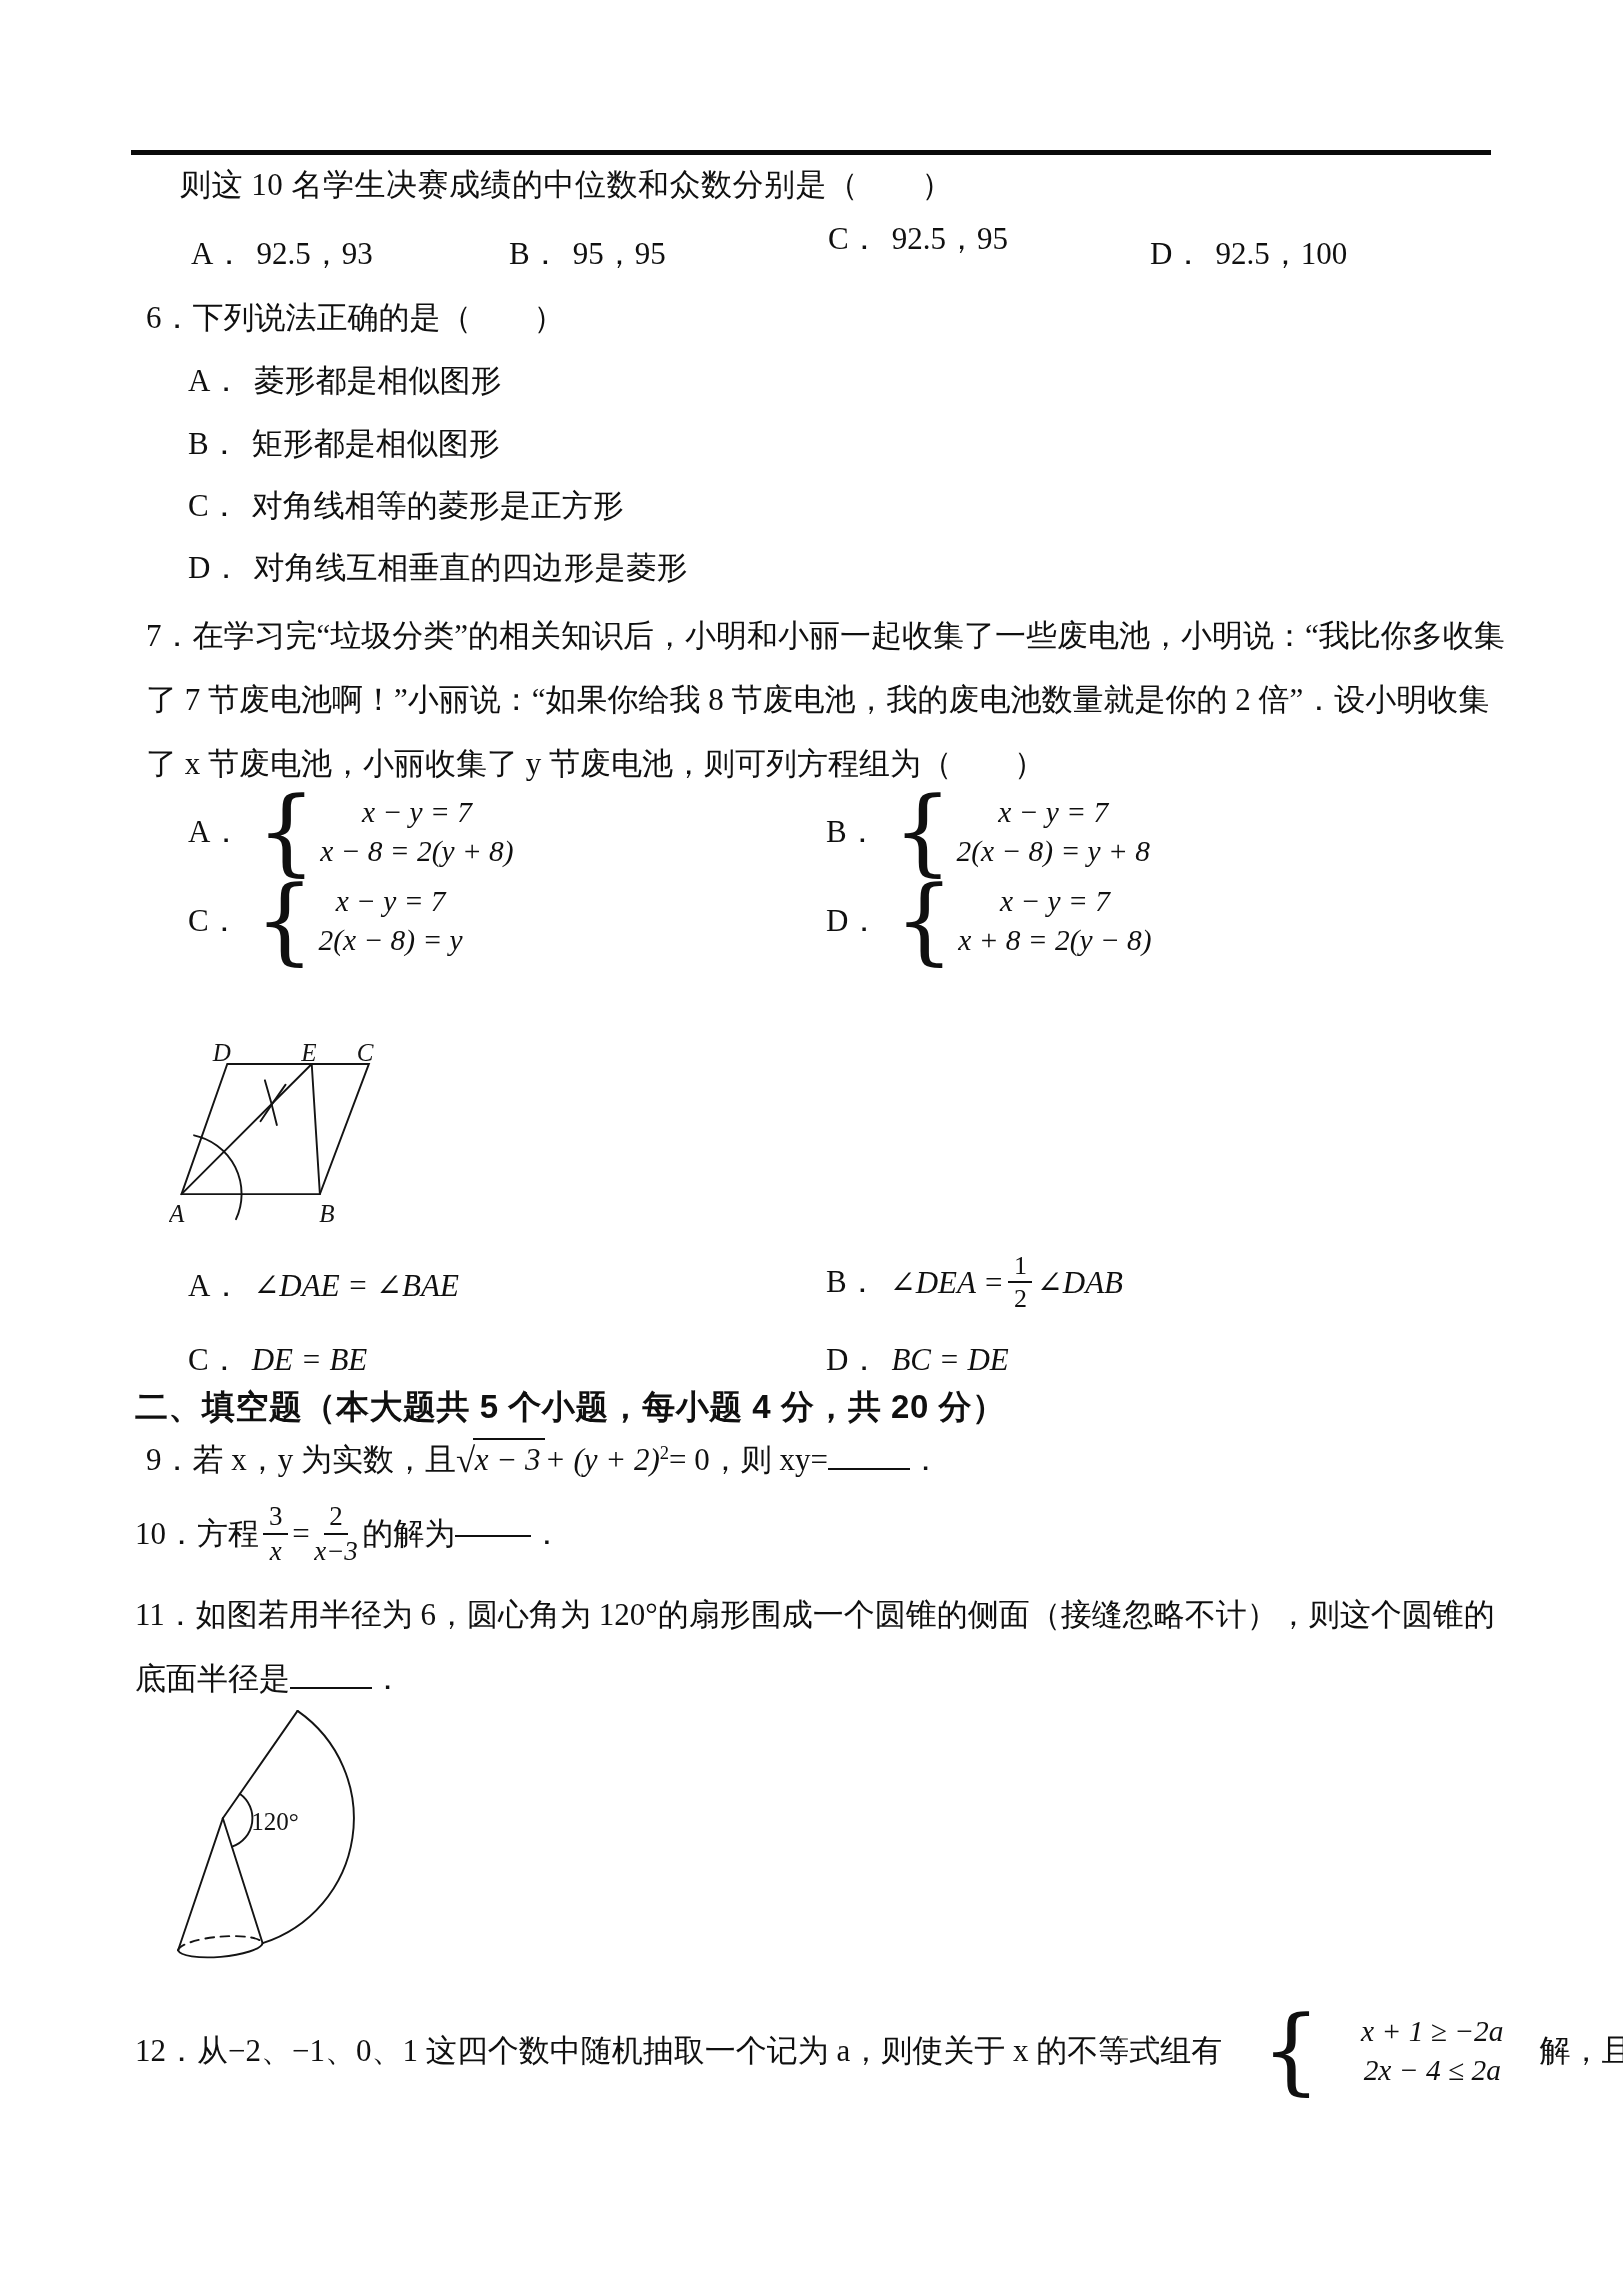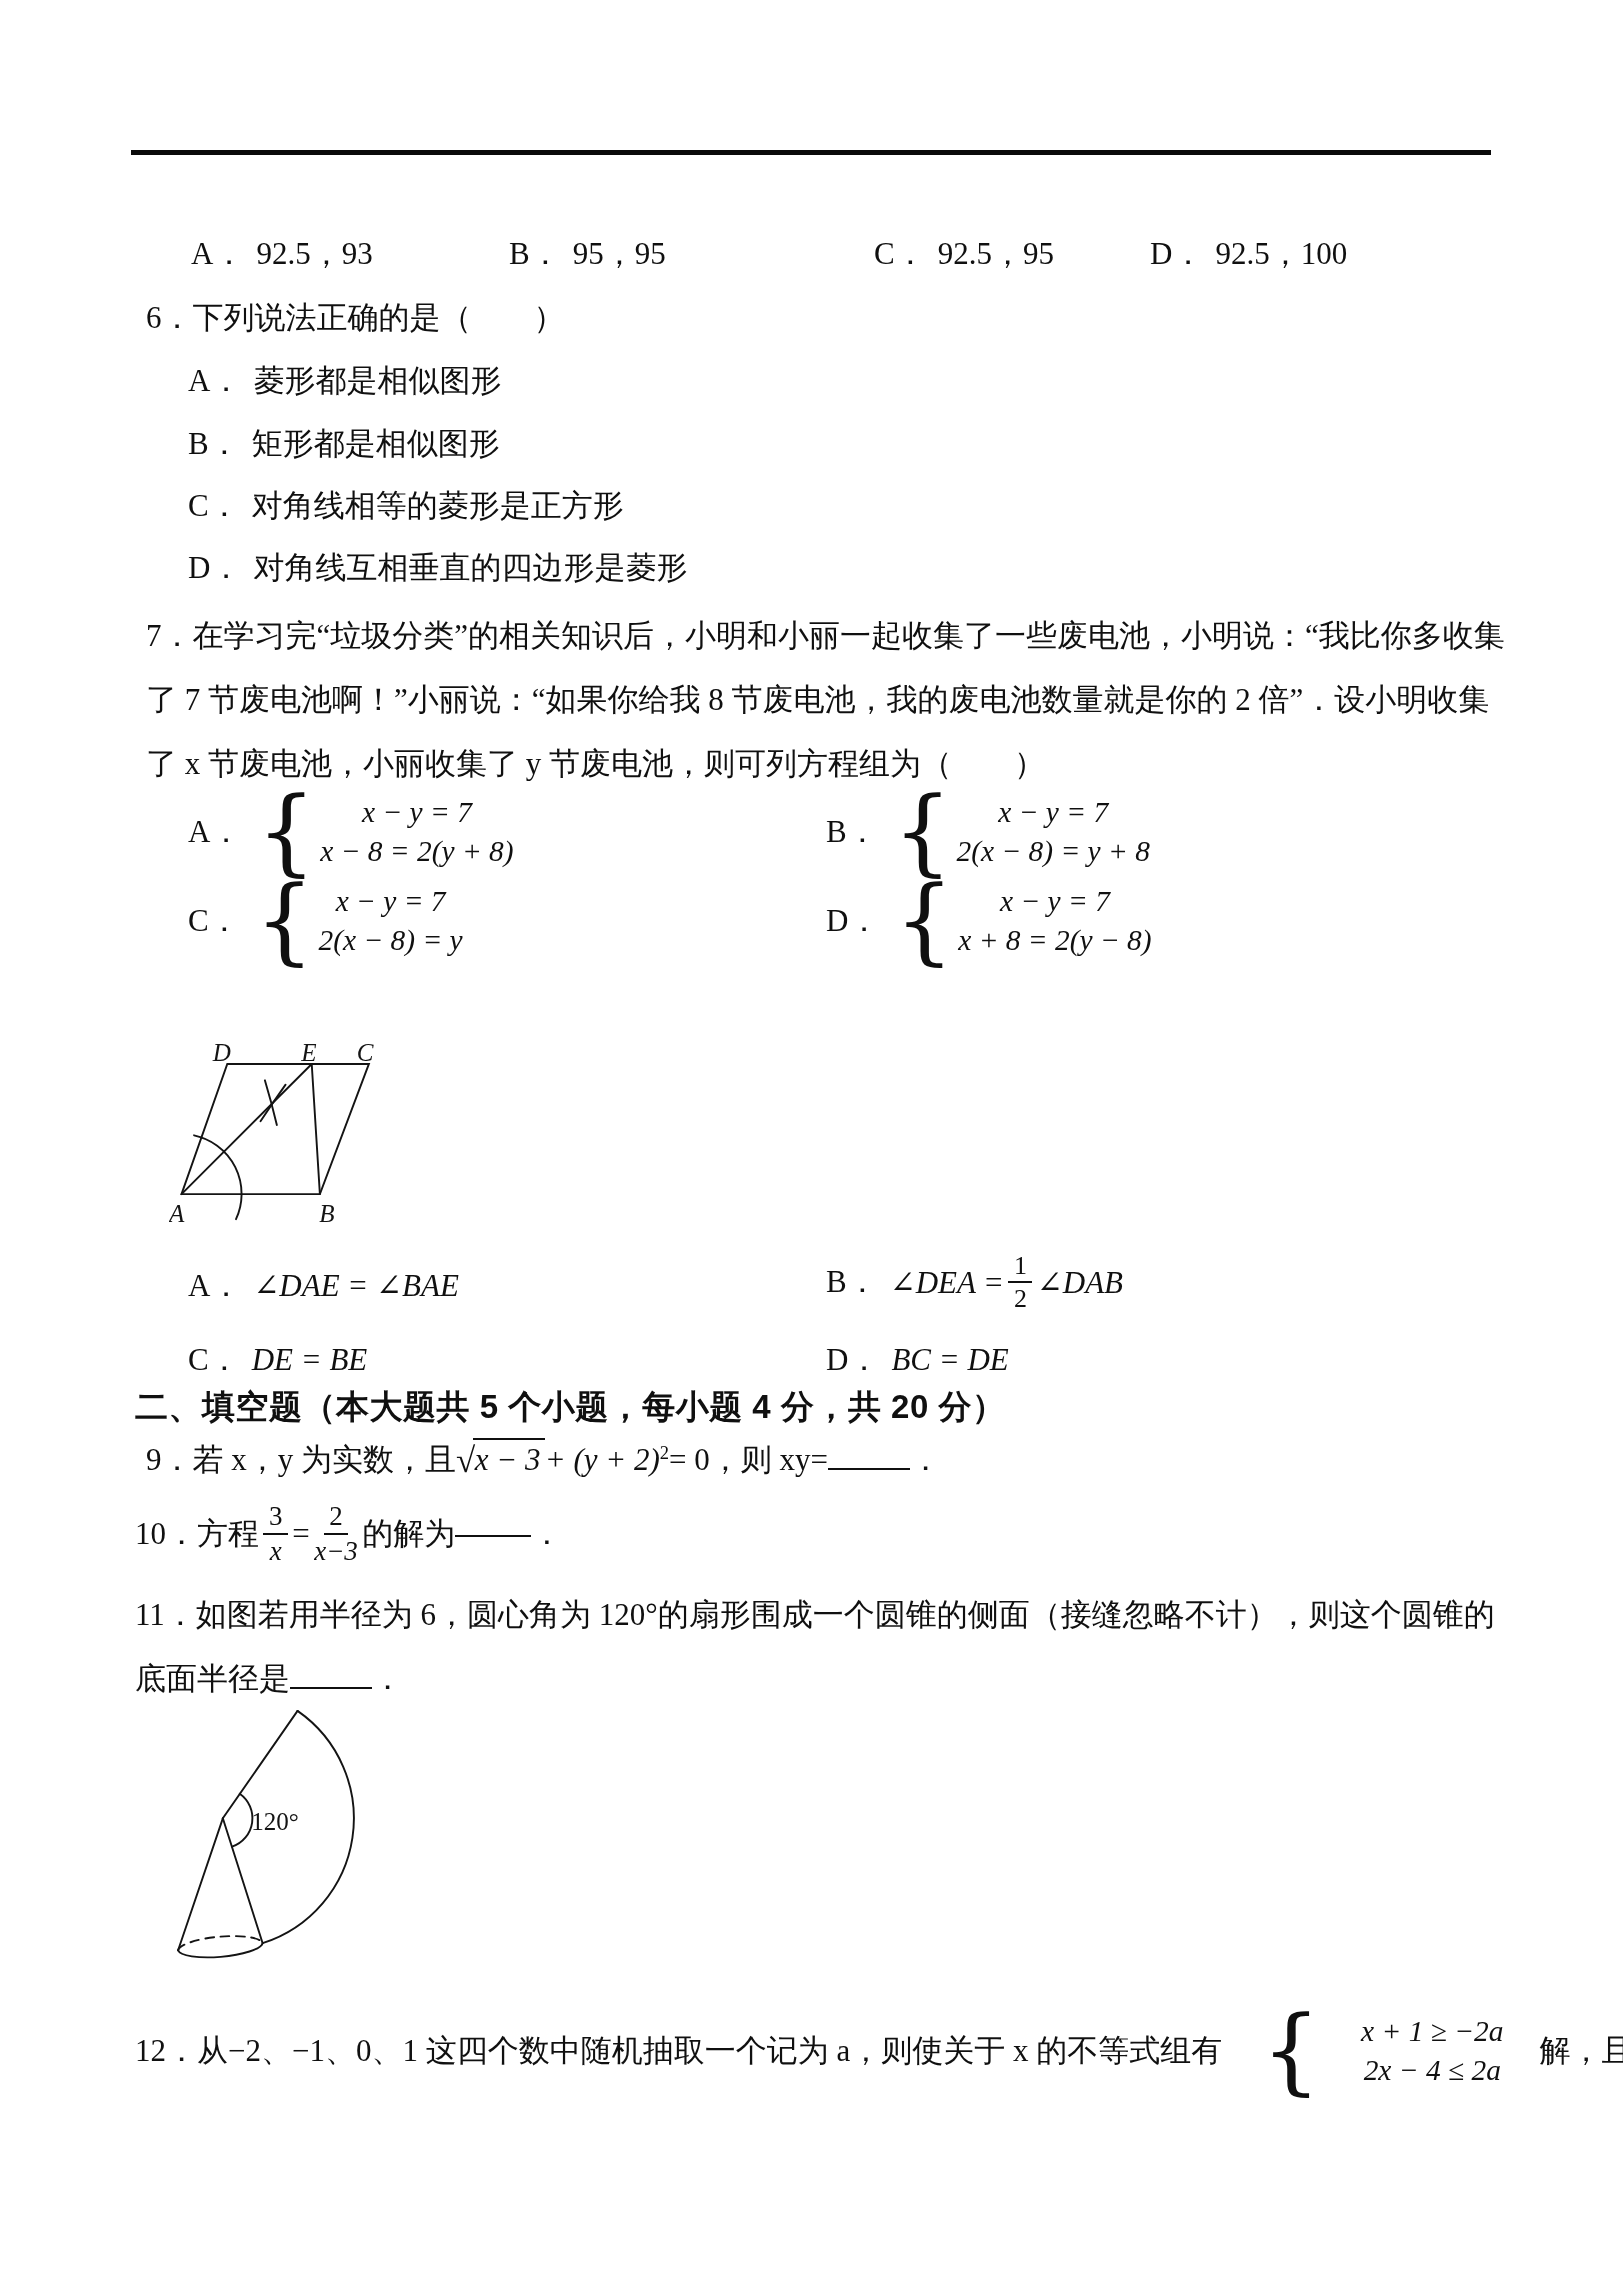--- a/index.html
+++ b/index.html
@@ -47,24 +47,25 @@
   .fig-label{font-style:italic;font-family:"Liberation Serif","DejaVu Serif",serif;}
   .flexrow{display:flex;align-items:center;}
 </style>
 </head>
 <body>
 
 <div class="page">
 
   <div class="rule" style="left:131px;top:150px;width:1360px;height:4.9px;"></div>
 
+  <div class="abs stem" style="left:180px;top:164px;">则这 10 名学生决赛成绩的中位数和众数分别是（　　）</div>
 
   <div class="abs" style="left:191px;top:233px;"><span class="lab">A．</span><span>92.5，93</span></div>
   <div class="abs" style="left:509px;top:233px;"><span class="lab">B．</span><span>95，95</span></div>
-  <div class="abs" style="left:828px;top:233px;margin-left:46px;"><span class="lab">C．</span><span>92.5，95</span></div>
+  <div class="abs" style="left:828px;top:218px;"><span class="lab">C．</span><span>92.5，95</span></div>
   <div class="abs" style="left:1150px;top:233px;"><span class="lab">D．</span><span>92.5，100</span></div>
 
   <div class="abs" style="left:146px;top:297px;"><span>6．</span><span>下列说法正确的是（　　）</span></div>
   <div class="abs" style="left:188px;top:360px;"><span class="lab">A．</span><span>菱形都是相似图形</span></div>
   <div class="abs" style="left:188px;top:423px;"><span class="lab">B．</span><span>矩形都是相似图形</span></div>
   <div class="abs" style="left:188px;top:547px;"><span class="lab">D．</span><span>对角线互相垂直的四边形是菱形</span></div>
   <div class="abs" style="left:188px;top:485px;"><span class="lab">C．</span><span>对角线相等的菱形是正方形</span></div>
 
   <div class="abs" style="left:146px;top:615px;">7．在学习完“垃圾分类”的相关知识后，小明和小丽一起收集了一些废电池，小明说：“我比你多收集</div>
   <div class="abs" style="left:146px;top:679px;">了 7 节废电池啊！”小丽说：“如果你给我 8 节废电池，我的废电池数量就是你的 2 倍”．设小明收集</div>

